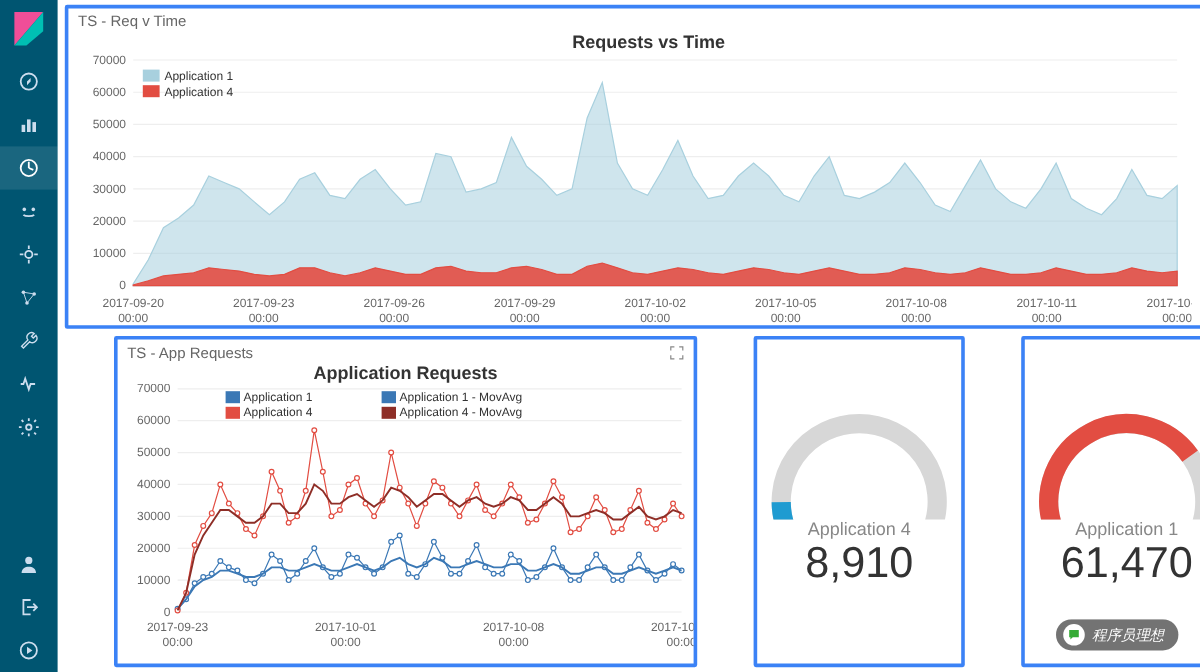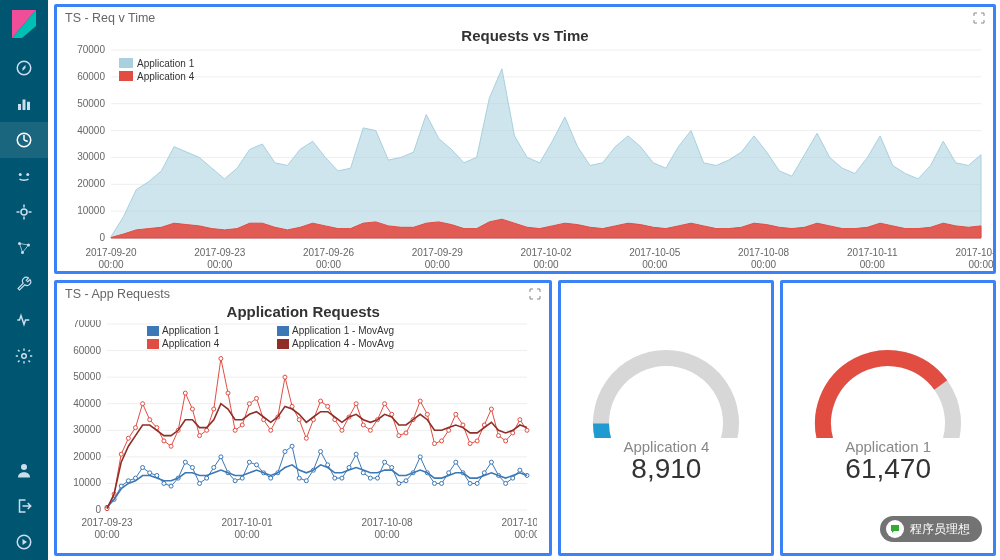--- a/index.html
+++ b/index.html
@@ -11,25 +11,25 @@
   .sidebar .nav-icon.active { background: rgba(255,255,255,0.1); }
   .sidebar .nav-icon.active svg { fill: #fff; }
   .sidebar .spacer { flex: 1; }
   .main { flex: 1; padding: 4px 6px; display: flex; flex-direction: column; gap: 6px; }
   .panel { border: 3px solid #3b82f6; border-radius: 2px; position: relative; background: #fff; }
   .panel-header { display: flex; align-items: center; justify-content: space-between; padding: 4px 8px 2px; font-size: 12.5px; color: #666; }
   .panel-title { font-weight: 400; }
   .expand-icon { width: 12px; height: 12px; cursor: pointer; }
   .chart-title { text-align: center; font-size: 15px; font-weight: 700; color: #333; }
   .row2 { display: flex; gap: 6px; flex: 1; min-height: 0; }
-  .row2 .panel { flex: 1; }
+  .row2 .panel { flex: 1; margin-left: 41px; }
   .gauge-wrap { display: flex; flex-direction: column; align-items: center; justify-content: center; height: calc(100% - 24px); }
   .gauge-label { font-size: 15px; color: #888; }
-  .gauge-value { font-size: 28px; font-weight: 300; color: #333; margin-top: -2px; }
-  .watermark { position: fixed; right: 18px; bottom: 18px; background: rgba(0,0,0,0.55); color: #fff; border-radius: 14px; padding: 4px 12px 4px 6px; font-size: 12px; display: flex; align-items: center; gap: 6px; }
+  .gauge-value { font-size: 36px; font-weight: 300; color: #333; margin-top: -2px; }
+  .watermark { position: fixed; right: 18px; bottom: 18px; background: rgba(0,0,0,0.55); color: #fff; border-radius: 14px; padding: 4px 12px 4px 6px; font-size: 12px; display: flex; align-items: center; gap: 6px; font-style: italic; }
   .watermark .bubble { width: 18px; height: 18px; border-radius: 50%; background: #fff; display: inline-flex; align-items: center; justify-content: center; }
   svg.plot { display: block; }
 </style>
 </head>
 <body>
 
 <div class="sidebar">
   <div class="logo">
     <svg viewBox="0 0 32 32">
         <polygon points="4,2 28,2 4,30" fill="#f04e98"></polygon>

